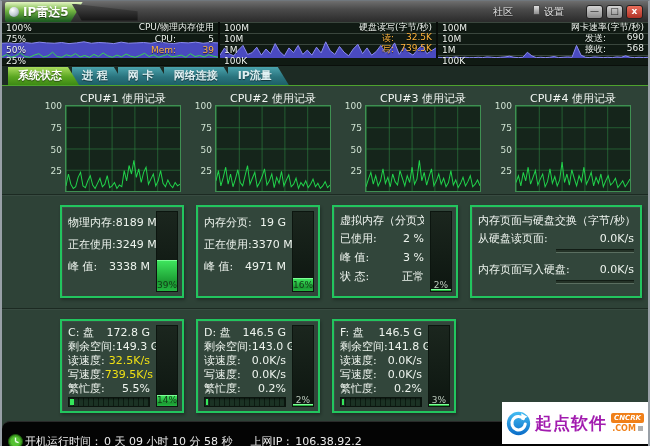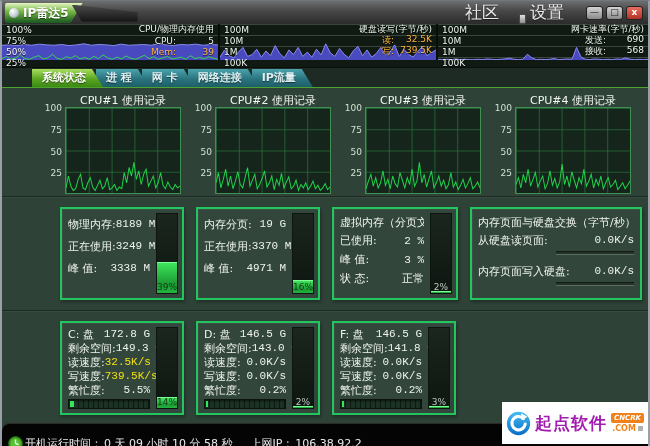--- a/index.html
+++ b/index.html
@@ -19,22 +19,22 @@
   .logo-badge { display:flex; align-items:center; height:20px; padding:0 14px 0 4px;
     background:linear-gradient(180deg,#e4f5c4,#76b844 42%,#1f5f22 95%);
     clip-path:polygon(0 0,100% 0,calc(100% - 12px) 100%,0 100%); border-radius:2px 0 0 2px; }
   .orb { width:10px; height:10px; border-radius:50%;
     background:radial-gradient(circle at 35% 30%,#ffffff,#c2ccd4 55%,#64747e); margin-right:4px; }
   .logo-text { font-size:12px; font-weight:bold; color:#fff; text-shadow:0 1px 1px rgba(0,0,0,.55); white-space:nowrap; }
   .logo-tail { width:66px; height:17px; margin-left:-11px;
     background:linear-gradient(180deg,#4a4a4a,#141414);
     clip-path:polygon(0 0,100% 45%,100% 100%,10px 100%); }
   .titlebar-spacer { flex:1; }
-  .tb-link { color:#e8e8e8; font-size:17px; margin-right:20px; cursor:pointer;
-    display:flex; align-items:flex-end; gap:4px; text-shadow:0 1px 1px rgba(0,0,0,.5); }
+  .tb-link { color:#e8e8e8; font-size:10px; margin-right:20px; cursor:pointer;
+    display:flex; align-items:flex-start; gap:4px; text-shadow:0 1px 1px rgba(0,0,0,.5); }
   .gear { width:7px; height:10px; background:linear-gradient(180deg,#e0e0e0,#8e8e8e);
     border:1px solid #4a4a4a; border-radius:1px; }
   .winbtns { display:flex; gap:3px; margin-left:2px; }
   .winbtn { width:17px; height:14px; border-radius:3px; font-size:9px; line-height:1;
     display:flex; align-items:center; justify-content:center; cursor:pointer; border:1px solid #222; }
   .winbtn.grey { background:linear-gradient(180deg,#d4d4d4,#8a8a8a); color:#222; }
   .winbtn.red  { background:linear-gradient(180deg,#ea6e5c,#b03226); color:#fff; font-weight:bold; }
 
   
   .monitors { flex:0 0 44px; display:flex; background:#101a13; border-bottom:1px solid #0a0f0b; }
@@ -52,21 +52,21 @@
   .orange { color:#ffb43c; }
 
   
   .tabbar { flex:0 0 20px; background:#1d2b24; display:flex; align-items:flex-end;
     padding-left:6px; border-bottom:1px solid #4ea32e; }
   .tab { height:18px; line-height:18px; padding:0 17px 0 10px; font-size:11px; font-weight:bold;
     color:#dff0f2; background:linear-gradient(180deg,#4aa3ad,#2a747e 55%,#1d5f68);
     clip-path:polygon(0 0,calc(100% - 11px) 0,100% 100%,0 100%);
     margin-right:-7px; text-shadow:0 1px 1px rgba(0,0,0,.55); cursor:pointer; white-space:nowrap; }
   .tab.active { background:linear-gradient(180deg,#aadd5e,#5aa621 55%,#3d8a14);
-    color:#fff; position:relative; z-index:2;margin-left:24px; }
+    color:#fff; position:relative; z-index:2; }
 
   
   .content { flex:1; display:flex; flex-direction:column; background:#2e4237; }
   .sep { height:1px; background:#1c2a22; box-shadow:0 1px 0 rgba(255,255,255,.05); }
 
   
   .cpu-row { display:flex; padding:5px 0 2px 46px; height:108px; }
   .cpu-unit { width:134px; margin-right:17px; display:flex; flex-direction:column; }
   .cpu-title { font-size:11px; color:#f2f6f2; text-align:center; height:14px; padding-left:17px; white-space:nowrap; }
   .cpu-body { display:flex; flex:1; }
@@ -87,21 +87,21 @@
   .panel.p1,.panel.p2,.panel.pd { width:124px; }
   .panel.p3 { width:126px; }
   .panel.p4 { width:172px; margin-right:0; }
   .panel-main { flex:1; min-width:0; padding:4px 6px; display:flex; flex-direction:column; }
   .prow { display:flex; align-items:center; font-size:11px; color:#eef4ee; white-space:nowrap; }
   .mem-wide .prow { height:22px; }
   .mem-mid  .prow { height:19px; }
   .disk .prow { height:14px; }
   .ptitle { font-size:11px; color:#f2f6f2; height:18px; display:flex; align-items:center; white-space:nowrap; overflow:hidden; }
   .pl { white-space:nowrap; }
-  .pv { margin-left:auto; white-space:nowrap;font-family:Liberation Mono, monospace; }
+  .pv { margin-left:auto; white-space:nowrap; }
   .yellow { color:#f0e014; }
   .groove { height:4px; width:78px; margin:2px 0 7px auto; background:#243227;
     border-top:1px solid #121c15; border-bottom:1px solid #5a6e60; }
 
   .vbar-col { flex:0 0 26px; padding:4px 4px 4px 0; display:flex; }
   .vbar { position:relative; flex:1; border:1px solid #0c150f;
     background:linear-gradient(180deg,#1b261e,#0d1610); }
   .vfill { position:absolute; left:0; right:0; bottom:0;
     background:linear-gradient(180deg,#3de45c,#1b9a32 70%,#23b540);
     border-top:1px solid #7dff96; }

